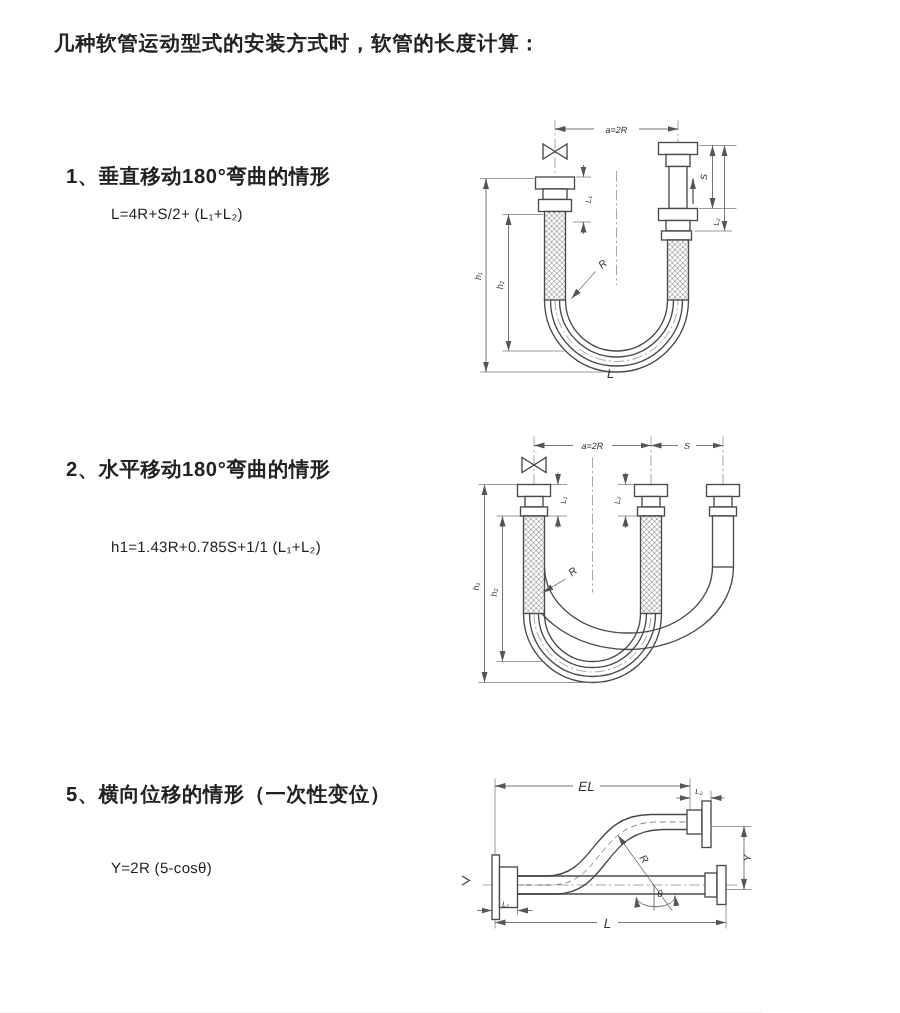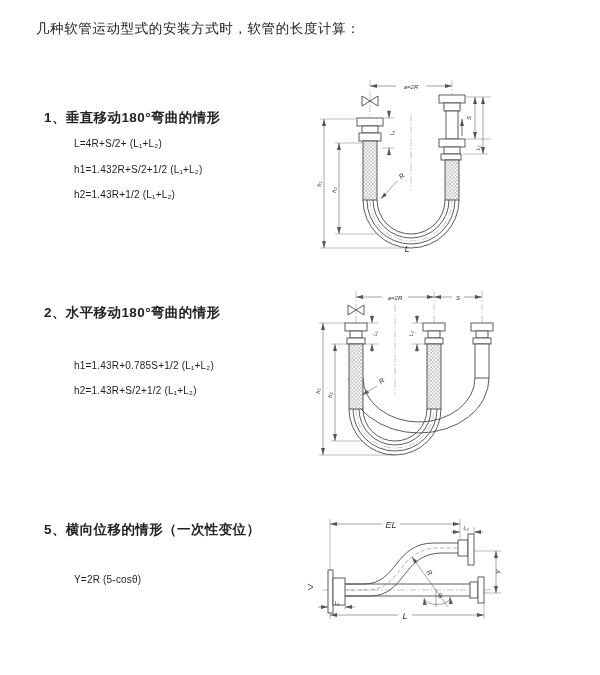--- a/index.html
+++ b/index.html
@@ -2,21 +2,21 @@
 <html><head>
 <meta charset="utf-8">
 <style>
   html,body{margin:0;padding:0;background:#e8e8e8;}
   .page{
     position:relative;width:600px;height:675px;background:#ffffff;
     font-family:"Liberation Sans","DejaVu Sans",sans-serif;color:#222;
     overflow:hidden;margin:0 auto;
   }
   .doc-title{
-    position:absolute;left:36px;top:20px;font-size:13.5px;font-weight:400;
+    position:absolute;left:36px;top:20px;font-size:13.5px;font-weight:700;
     letter-spacing:0.6px;white-space:nowrap;
   }
   .sec-heading{
     position:absolute;left:44px;font-size:13.5px;font-weight:700;
     letter-spacing:0.4px;white-space:nowrap;text-align:right;
   }
   .formula{
     position:absolute;left:74px;font-size:10px;font-weight:500;
     letter-spacing:0.2px;white-space:nowrap;color:#1d1d1d;
   }
@@ -40,26 +40,23 @@
 </style>
 </head>
 <body>
 
 <div class="page">
 
   <div class="doc-title">几种软管运动型式的安装方式时，软管的长度计算：</div>
 
   <div class="sec-heading" id="h1">1、垂直移动180°弯曲的情形</div>
   <div class="formula" id="f11">L=4R+S/2+ (L₁+L₂)</div>
-  <div class="formula" id="f12">h1=1.432R+S/2+1/2 (L₁+L₂)</div>
-  <div class="formula" id="f13">h2=1.43R+1/2 (L₁+L₂)</div>
 
   <div class="sec-heading" id="h2">2、水平移动180°弯曲的情形</div>
-  <div class="formula" id="f22">h1=1.43R+0.785S+1/2 (L₁+L₂)</div>
-  <div class="formula" id="f23">h2=1.43R+S/2+1/2 (L₁+L₂)</div>
+  <div class="formula" id="f22">h1=1.43R+0.785S+1/1 (L₁+L₂)</div>
 
   <div class="sec-heading" id="h3">5、横向位移的情形（一次性变位）</div>
   <div class="formula" id="f32">Y=2R (5-cosθ)</div>
 
   <svg id="d1" class="diag" width="285" height="190" viewBox="0 0 285 190">
     <defs>
       <marker id="m1" markerWidth="8" markerHeight="6" refX="7" refY="2.6" orient="auto-start-reverse" markerUnits="userSpaceOnUse">
         <path d="M0,0.6 L7,2.6 L0,4.6 Z" fill="#555"></path>
       </marker>
       <pattern id="p1" patternUnits="userSpaceOnUse" width="3.5" height="3.5">

